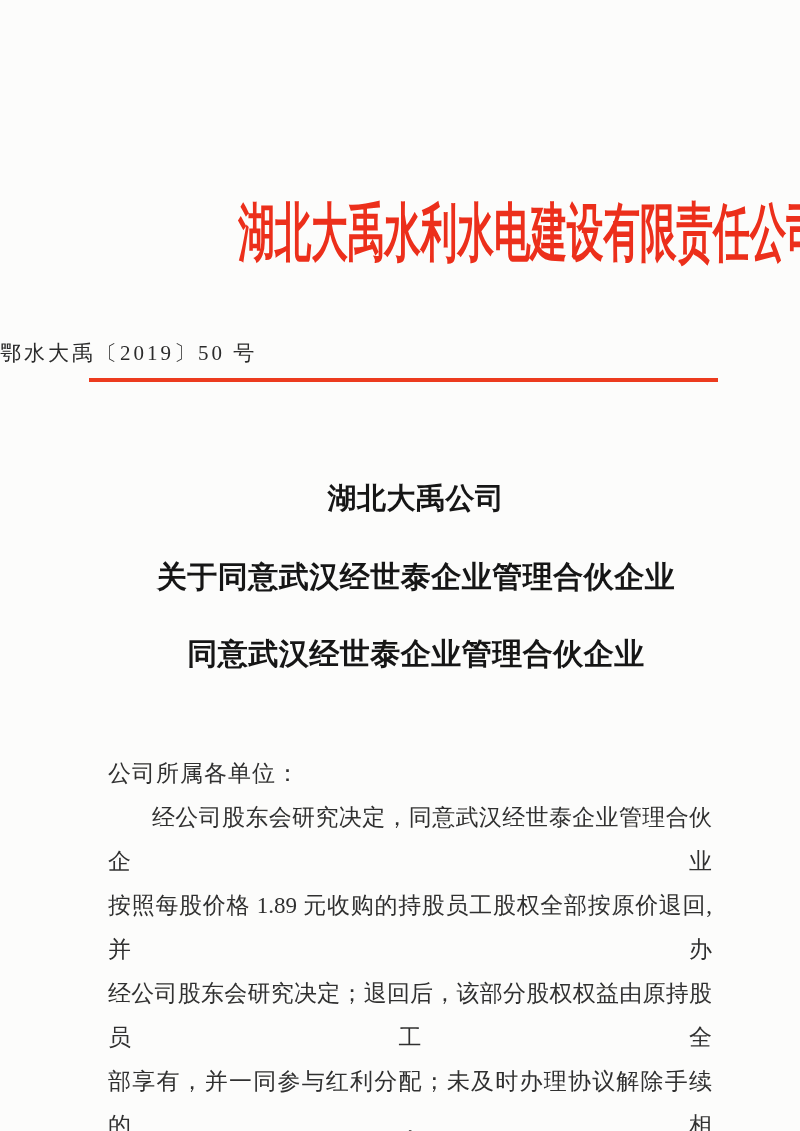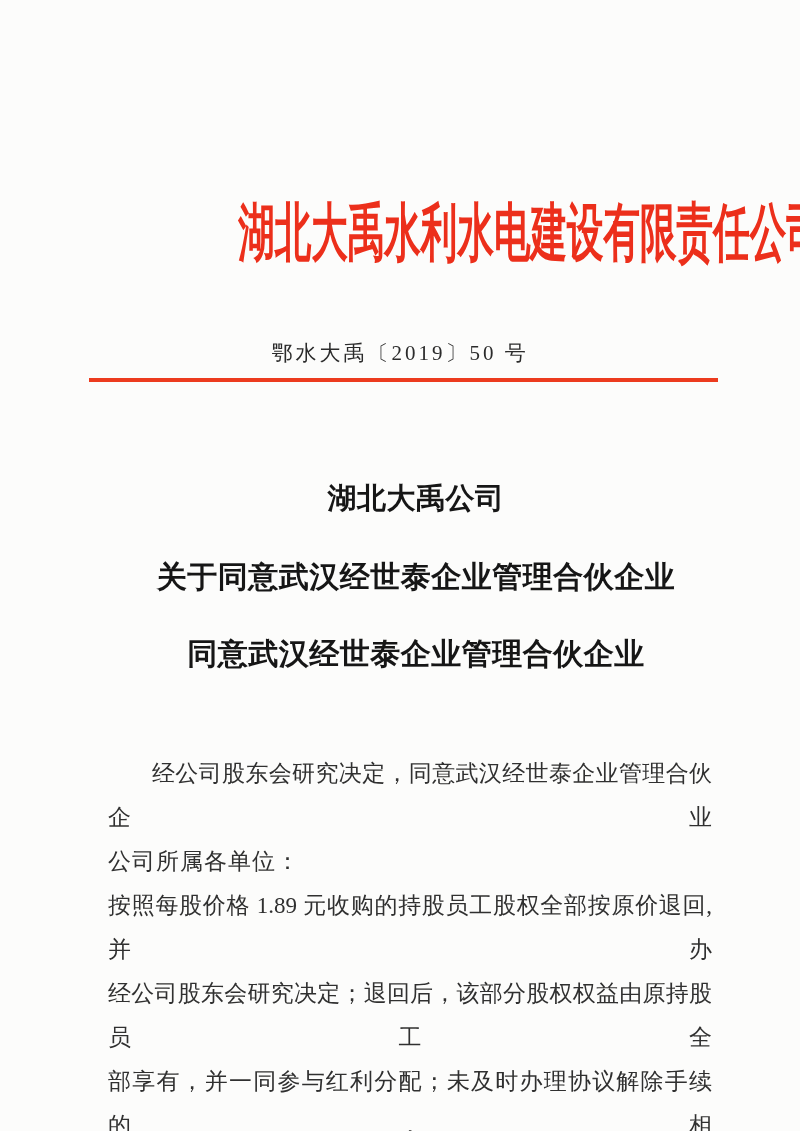--- a/index.html
+++ b/index.html
@@ -37,21 +37,20 @@
     color: #ec2f1b;
     letter-spacing: 0px;
     white-space: nowrap;
   }
   
   .doc-number {
     position: absolute;
     top: 338px;
     left: 0;
     width: 100%;
-    text-align: center;
     font-size: 21px;
     line-height: 30px;
     letter-spacing: 3px;
     color: #2b2b2b;
   }
   
   .red-rule {
     position: absolute;
     top: 378px;
     left: 89px;
@@ -113,21 +112,21 @@
 
   <div class="red-rule"></div>
 
   <div class="doc-title title-1">湖北大禹公司</div>
 
   <div class="doc-title title-2">关于同意武汉经世泰企业管理合伙企业</div>
 
   <div class="doc-title title-3">同意武汉经世泰企业管理合伙企业</div>
 
   <div class="body-block">
+    <div class="body-line salutation">公司所属各单位：</div>
     <div class="body-line stretch indent">经公司股东会研究决定，同意武汉经世泰企业管理合伙企业</div>
-    <div class="body-line salutation">公司所属各单位：</div>
     <div class="body-line stretch">按照每股价格 1.89 元收购的持股员工股权全部按原价退回,并办</div>
     <div class="body-line stretch">经公司股东会研究决定；退回后，该部分股权权益由原持股员工全</div>
     <div class="body-line stretch">部享有，并一同参与红利分配；未及时办理协议解除手续的，相</div>
 
   </div>
 
 </div>
 
 </body></html>

